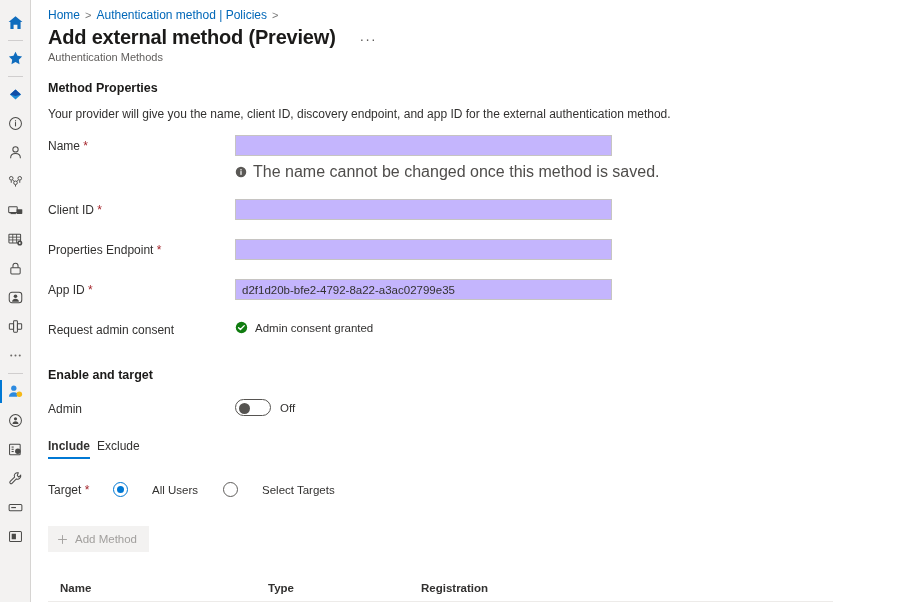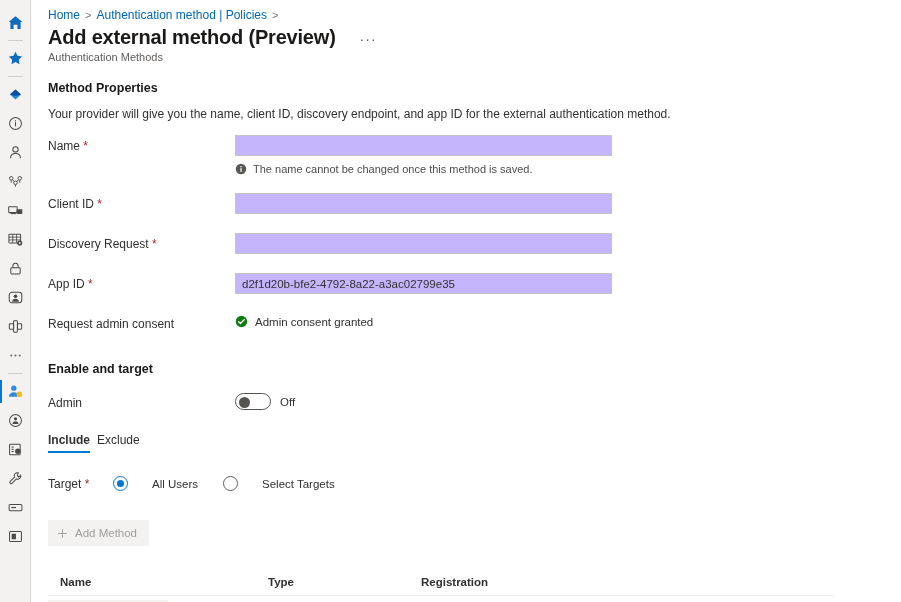--- a/index.html
+++ b/index.html
@@ -111,21 +111,21 @@
     font-family: "Liberation Sans", sans-serif;
     font-size: 11.5px;
     color: #323130;
     padding: 0 6px;
     outline: none;
   }
 
   .hint {
     display: flex; align-items: center; gap: 6px;
     margin-top: 7px;
-    font-size: 11px; color: #4f4d4b;
+    font-size: 16px; color: #4f4d4b;
   }
   .consent {
     display: flex; align-items: center; gap: 7px;
     font-size: 11.5px; color: #323130;
     padding-top: 2px;
   }
 
   
   .toggle-wrap { display: flex; align-items: center; gap: 9px; padding-top: 1px; }
   .toggle {
@@ -419,21 +419,21 @@
           <span class="req">*</span>
         </div>
         <div class="form-ctrl">
           <input class="txt" type="text" value="" style="">
         </div>
       </div>
 
       
       <div class="form-row" style="margin-top:18px;">
         <div class="form-label">
-          <span>Discovery Request</span>
+          <span>Properties Endpoint</span>
           <span class="req">*</span>
         </div>
         <div class="form-ctrl">
           <input class="txt" type="text" value="" style="">
         </div>
       </div>
 
       
       <div class="form-row" style="margin-top:18px;">
         <div class="form-label">

